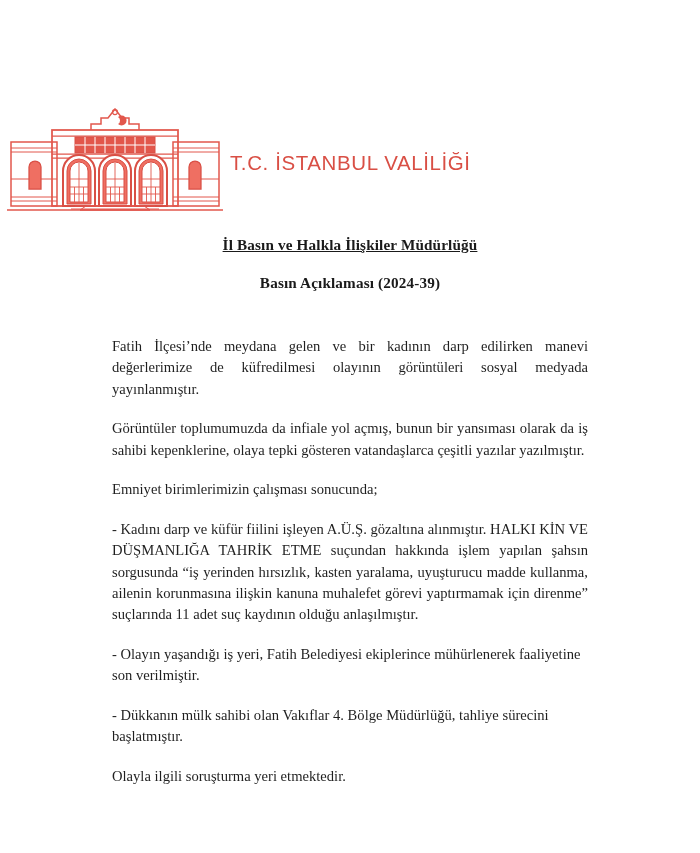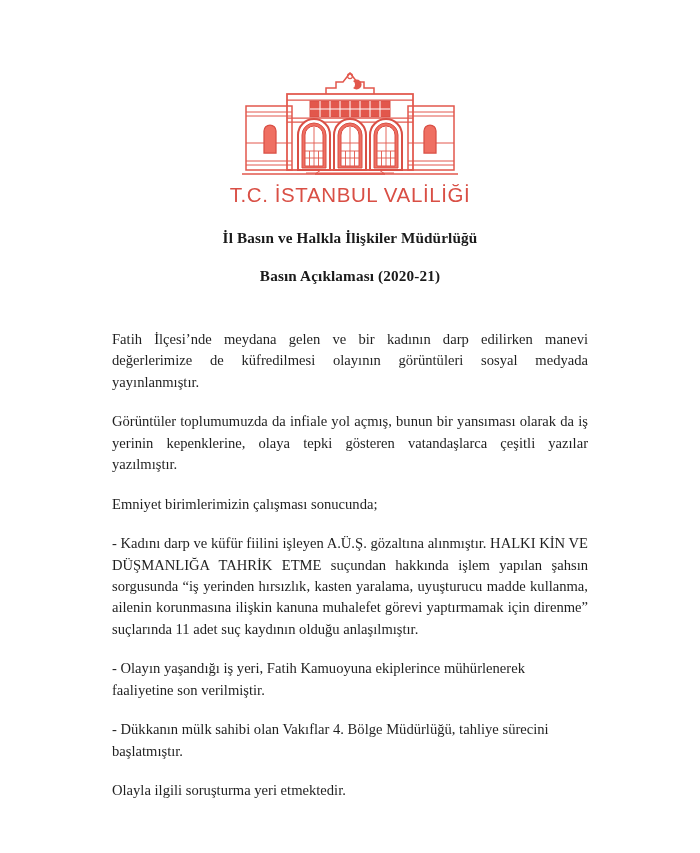--- a/index.html
+++ b/index.html
@@ -20,23 +20,23 @@
   .page {
     width: 700px;
     height: 853px;
     box-sizing: border-box;
     background: #ffffff;
     position: relative;
   }
 
   
   .emblem-block {
-    padding-top: 70px;
+    padding-top: 106px;
     display: flex;
-    flex-direction: column;
+    flex-direction: row;
     align-items: center;
   }
   .emblem-svg-wrap {
     width: 230px;
     height: 108px;
     display: block;
     line-height: 0;
   }
   .emblem-svg-wrap svg { display: block; width: 100%; height: 100%; }
 
@@ -54,20 +54,21 @@
   .headings {
     margin-top: 22px;
     text-align: center;
   }
   .heading-dept {
     font-family: "Liberation Serif", "DejaVu Serif", serif;
     font-size: 15.2px;
     font-weight: bold;
     color: #1a1a1a;
     letter-spacing: 0.15px;
+    text-decoration: underline;
   }
   .heading-sub {
     font-family: "Liberation Serif", "DejaVu Serif", serif;
     font-size: 15.2px;
     font-weight: bold;
     color: #1a1a1a;
     margin-top: 20px;
     letter-spacing: 0.15px;
   }
 
@@ -197,26 +198,26 @@
         </g>
 
       </svg>
     </div>
 
     <div class="emblem-title">T.C. İSTANBUL VALİLİĞİ</div>
   </div>
 
   <div class="headings">
     <div class="heading-dept">İl Basın ve Halkla İlişkiler Müdürlüğü</div>
-    <div class="heading-sub">Basın Açıklaması (2020-21)</div>
+    <div class="heading-sub">Basın Açıklaması (2024-39)</div>
   </div>
 
   <div class="body-wrap">
     <p class="para">Fatih İlçesi’nde meydana gelen ve bir kadının darp edilirken manevi değerlerimize de küfredilmesi olayının görüntüleri sosyal medyada yayınlanmıştır.</p>
-    <p class="para">Görüntüler toplumumuzda da infiale yol açmış, bunun bir yansıması olarak da iş yerinin kepenklerine, olaya tepki gösteren vatandaşlarca çeşitli yazılar yazılmıştır.</p>
+    <p class="para">Görüntüler toplumumuzda da infiale yol açmış, bunun bir yansıması olarak da iş sahibi kepenklerine, olaya tepki gösteren vatandaşlarca çeşitli yazılar yazılmıştır.</p>
     <p class="para noj">Emniyet birimlerimizin çalışması sonucunda;</p>
     <p class="para">- Kadını darp ve küfür fiilini işleyen A.Ü.Ş. gözaltına alınmıştır. HALKI KİN VE DÜŞMANLIĞA TAHRİK ETME suçundan hakkında işlem yapılan şahsın sorgusunda “iş yerinden hırsızlık, kasten yaralama, uyuşturucu madde kullanma, ailenin korunmasına ilişkin kanuna muhalefet görevi yaptırmamak için direnme” suçlarında 11 adet suç kaydının olduğu anlaşılmıştır.</p>
-    <p class="para noj">- Olayın yaşandığı iş yeri, Fatih Kamuoyuna ekiplerince mühürlenerek faaliyetine son verilmiştir.</p>
+    <p class="para noj">- Olayın yaşandığı iş yeri, Fatih Belediyesi ekiplerince mühürlenerek faaliyetine son verilmiştir.</p>
     <p class="para noj">- Dükkanın mülk sahibi olan Vakıflar 4. Bölge Müdürlüğü, tahliye sürecini başlatmıştır.</p>
     <p class="para noj">Olayla ilgili soruşturma yeri etmektedir.</p>
   </div>
 
 </div>
 
 </body></html>

